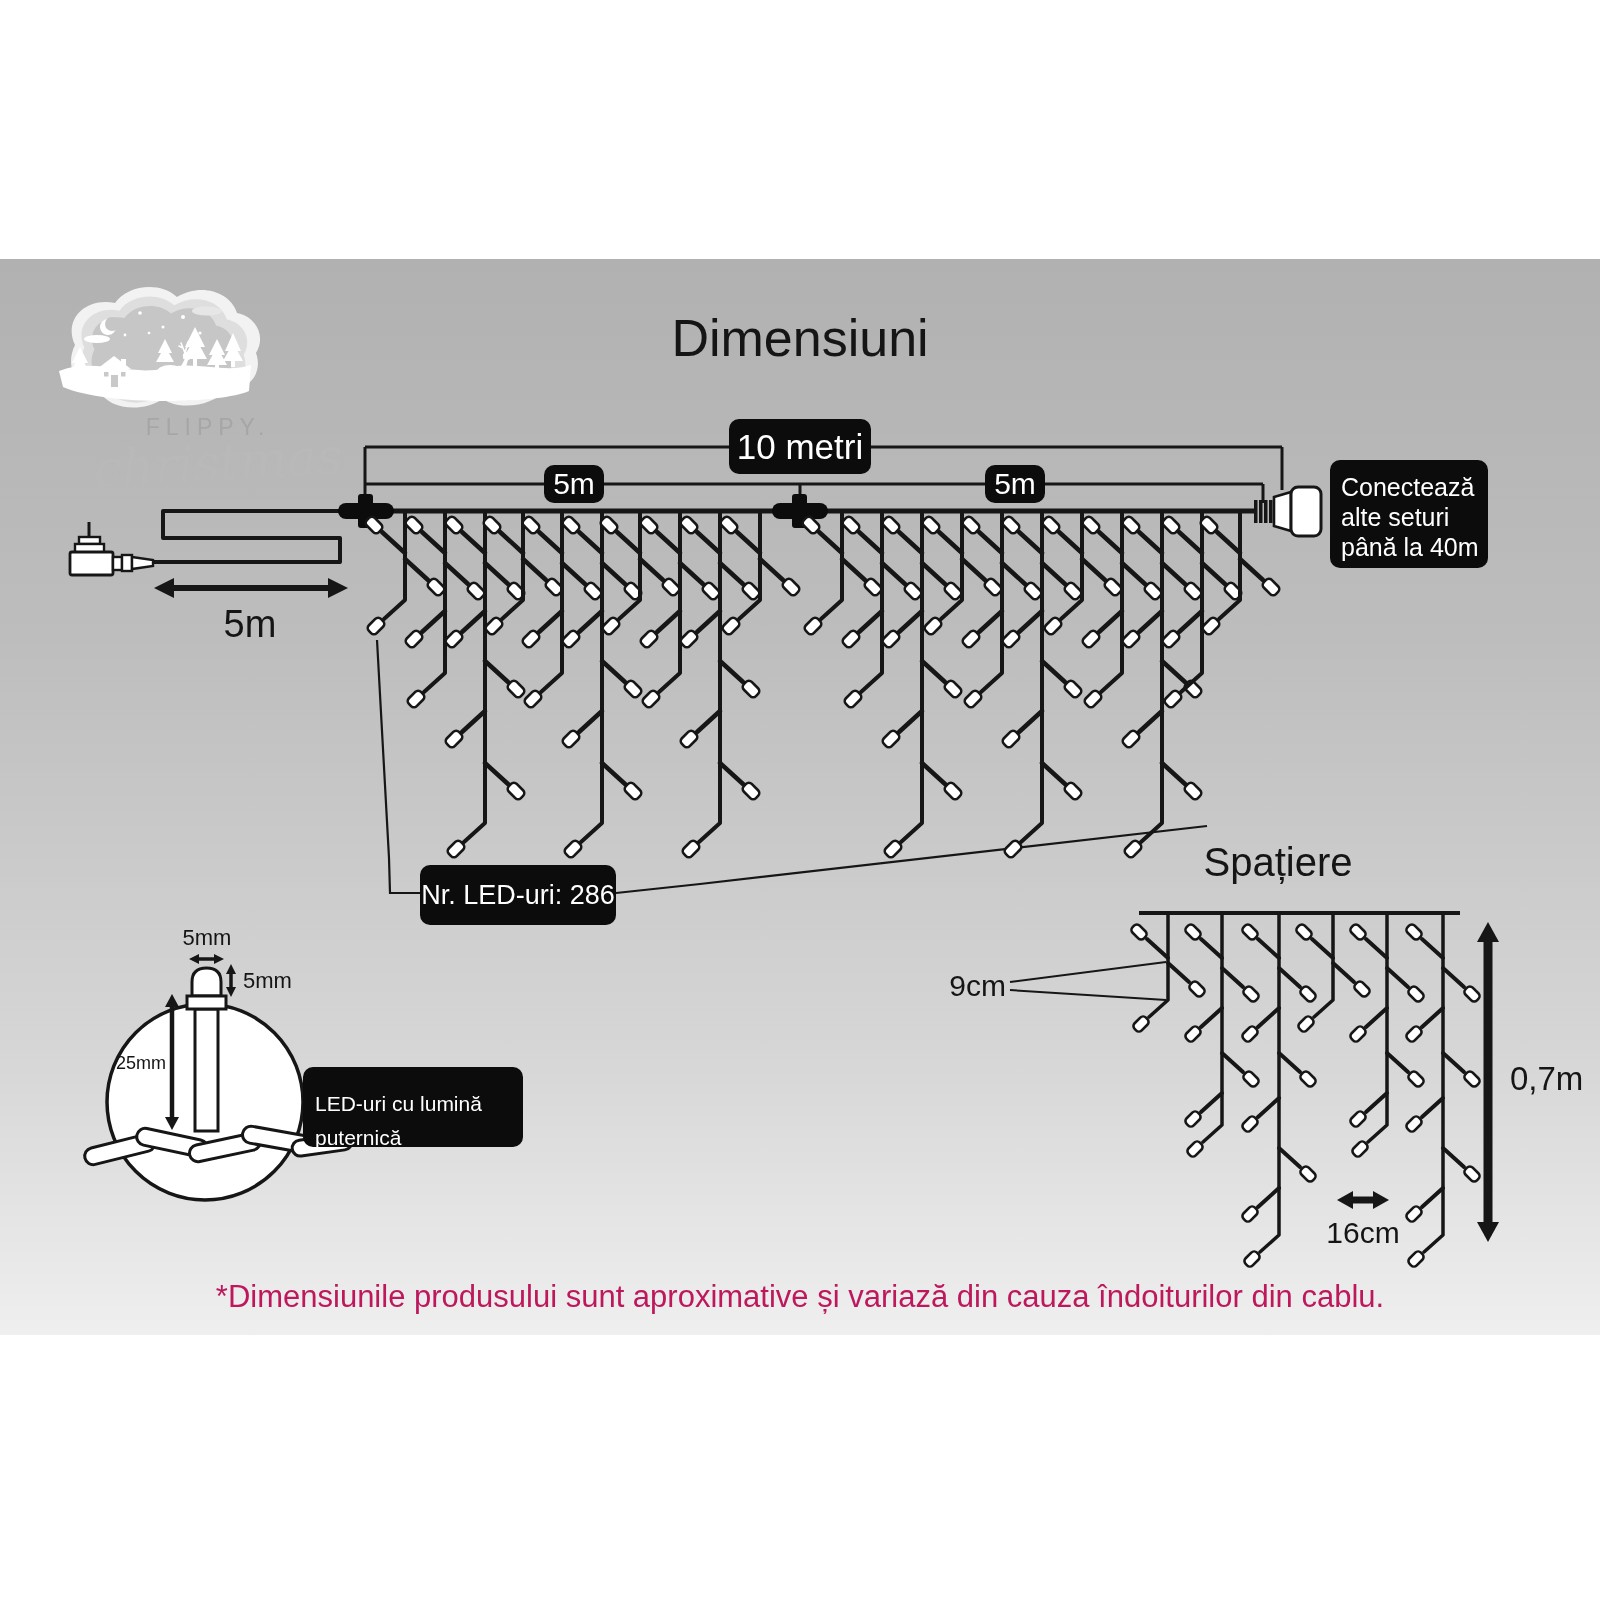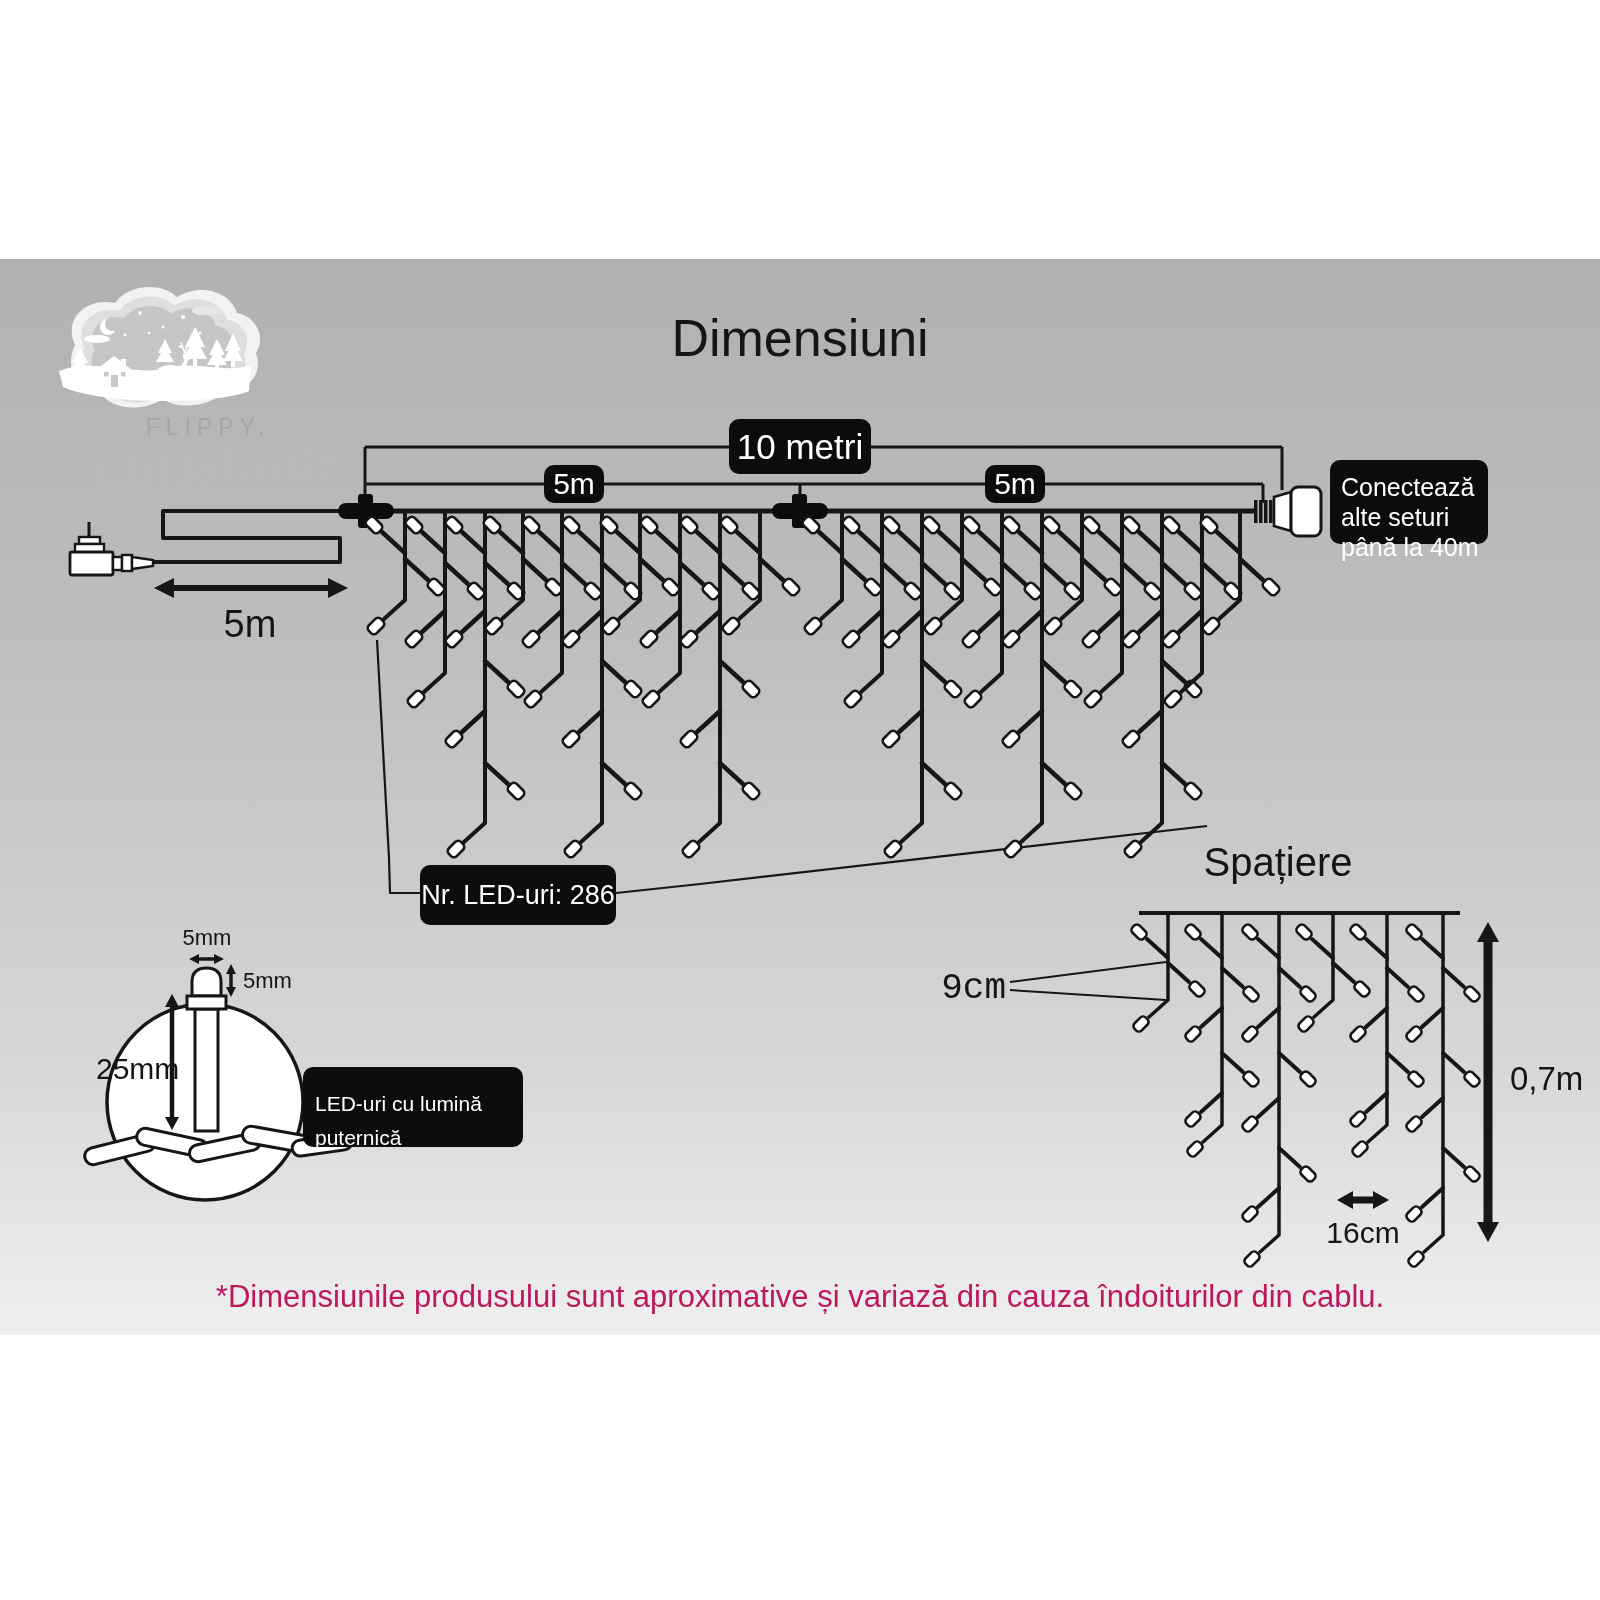--- a/index.html
+++ b/index.html
@@ -12,32 +12,32 @@
   .ctr{transform:translateX(-50%);}
   .box{position:absolute;background:#0c0c0c;color:#ffffff;display:flex;align-items:center;
     justify-content:center;white-space:nowrap;border-radius:10px;}
   #title{left:800px;top:312px;font-size:52px;}
   #logo-brand{left:208px;top:416px;font-size:23px;letter-spacing:6px;color:#a6a6a6;}
   #logo-script{left:218px;top:438px;font-size:50px;color:#b9b9b9;font-family:"DejaVu Serif",serif;
     font-style:italic;transform:translateX(-50%) rotate(-3deg);}
   #box-10metri{left:729px;top:419px;width:142px;height:55px;font-size:35px;}
   #box-5m-left{left:544px;top:465px;width:60px;height:38px;font-size:30px;}
   #box-5m-right{left:985px;top:465px;width:60px;height:38px;font-size:30px;}
-  #box-conect{left:1330px;top:460px;width:158px;height:84px;font-size:25px;line-height:30px;
+  #box-conect{left:1330px;top:460px;width:158px;height:108px;font-size:25px;line-height:30px;
     padding-left:11px;display:block;padding-top:12px;box-sizing:border-box;}
   #box-nrled{left:420px;top:865px;width:196px;height:60px;font-size:27px;}
   #box-ledinfo{left:303px;top:1067px;width:220px;height:80px;font-size:21px;line-height:34px;
     padding-left:12px;display:block;padding-top:20px;box-sizing:border-box;}
   #lbl-lead-5m{left:250px;top:605px;font-size:38px;}
   #lbl-marimea{left:75px;top:882px;font-size:38px;}
   #lbl-5mm-top{left:207px;top:927px;font-size:22px;}
   #lbl-5mm-right{left:243px;top:970px;font-size:22px;}
-  #lbl-25mm{left:96px;top:1054px;width:70px;text-align:right;font-size:30px;}
+  #lbl-25mm{left:96px;top:1054px;width:70px;text-align:right;font-size:18px;}
   #lbl-spatiere{left:1278px;top:842px;font-size:40px;}
-  #lbl-9cm{left:936px;top:971px;width:70px;text-align:right;font-size:36px;font-family:Liberation Mono, monospace;}
+  #lbl-9cm{left:936px;top:971px;width:70px;text-align:right;font-size:30px;}
   #lbl-16cm{left:1363px;top:1218px;font-size:30px;}
   #lbl-07m{left:1510px;top:1062px;font-size:33px;}
   #footnote{left:800px;top:1281px;font-size:31px;color:#be185d;}
 </style>
 </head>
 <body>
 
 <div id="canvas">
   <div id="gray-band"></div>
 

